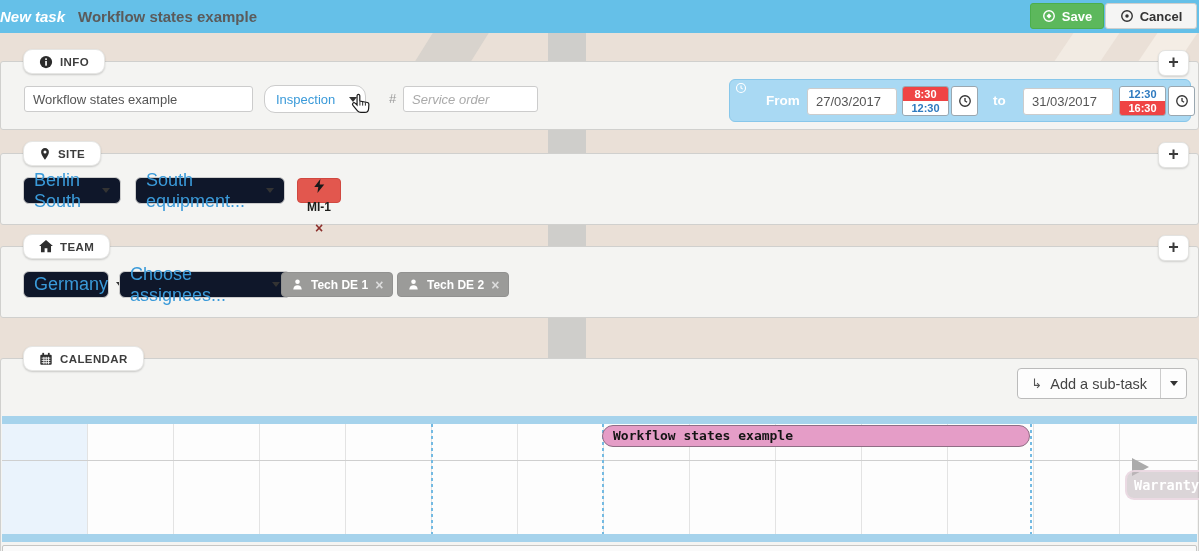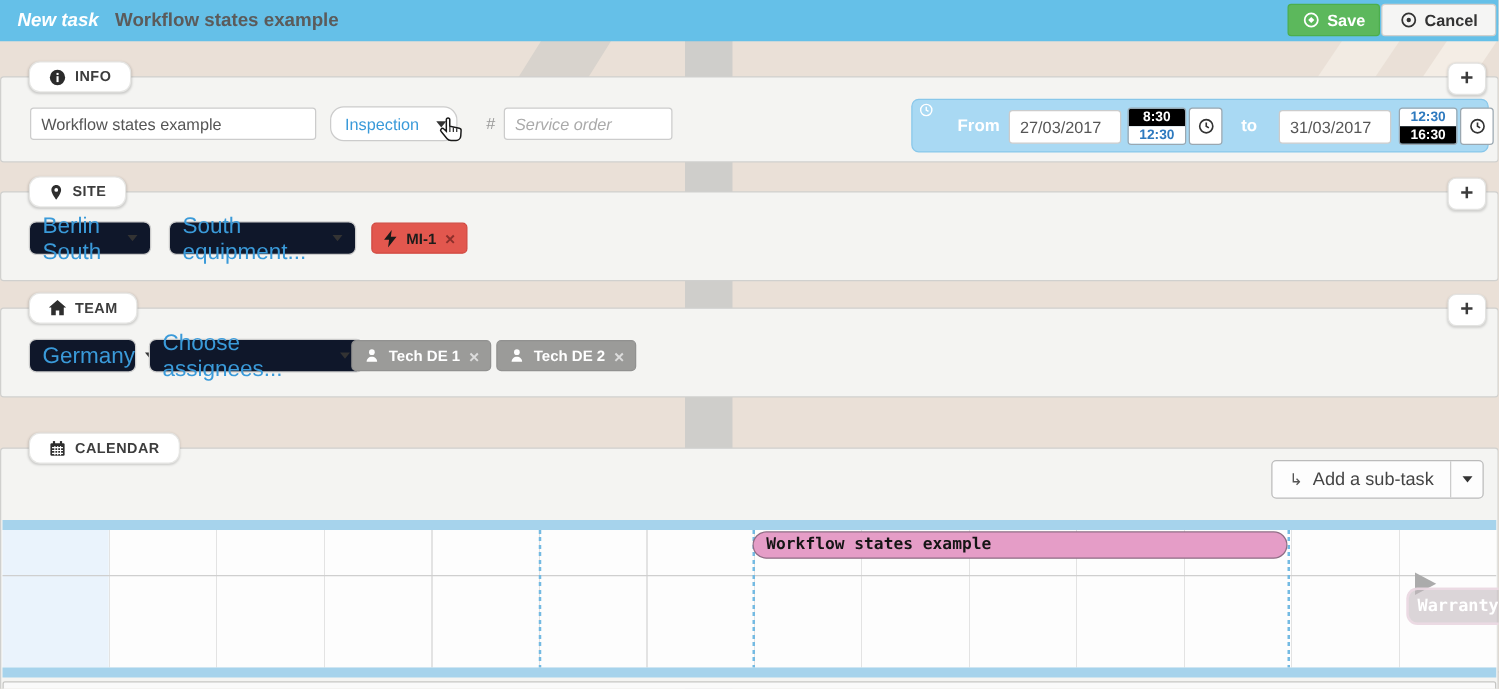--- a/index.html
+++ b/index.html
@@ -7,21 +7,21 @@
   body { font-family:"Liberation Sans", sans-serif; background:#eae0d7; overflow:hidden; }
   #app { position:relative; width:1199px; height:551px; background:#eae0d7; overflow:hidden; }
 
   
   .bg-band { position:absolute; top:0; bottom:0; left:548px; width:38px; background:#cfcecb; z-index:0; }
   .bg-diag-gray { position:absolute; left:424px; top:24px; width:56px; height:46px; background:#d8d3cd; transform:skewX(-32deg); z-index:0; }
   .bg-diag-light1 { position:absolute; left:1062px; top:20px; width:46px; height:60px; background:#f2ebe3; transform:skewX(-34deg); z-index:0; }
   .bg-diag-light2 { position:absolute; left:1146px; top:20px; width:40px; height:60px; background:#f4ede5; transform:skewX(-34deg); z-index:0; }
 
   
-  .header { position:absolute; top:0; left:0; width:100%; height:33px; background:#65c0e8; z-index:5; display:flex; align-items:center; padding-left:14px; }
+  .header { position:absolute; top:0; left:0; width:100%; height:33px; background:#65c0e8; z-index:5; display:flex; align-items:center; }
   .hdr-new { font-size:15px; font-weight:bold; font-style:italic; color:#fff; }
   .hdr-task { font-size:15px; font-weight:bold; color:#5b5b5b; margin-left:13px; }
   .btn-save { position:absolute; top:3px; right:95px; width:74px; height:26px; background:#5cb85c; border:1px solid #4cae4c; border-radius:3px; color:#fff; font-weight:bold; font-size:13px; display:flex; align-items:center; justify-content:center; gap:6px; cursor:pointer; }
   .btn-cancel { position:absolute; top:3px; right:2px; width:92px; height:26px; background:#f5f5f4; border:1px solid #cfcfcd; border-radius:3px; color:#333; font-weight:bold; font-size:13px; display:flex; align-items:center; justify-content:center; gap:6px; cursor:pointer; }
 
   
   .panel { position:absolute; left:0; right:0; background:#f4f4f2; border:1px solid #d0d0ce; border-radius:3px; z-index:1; }
   .panel-info { top:61px; height:69px; }
   .panel-site { top:153px; height:72px; }
   .panel-team { top:246px; height:72px; }
@@ -51,29 +51,29 @@
 
   .date-panel { position:absolute; left:728px; top:17px; width:462px; height:43px; background:#a9d9f3; border:1px solid #88c7ea; border-radius:6px; }
   .dp-clock { position:absolute; left:5px; top:2px; }
   .dp-label { position:absolute; top:13px; color:#fff; font-weight:bold; font-size:13.5px; }
   .lbl-from { left:36px; } .lbl-to { left:263px; }
   .dp-date { position:absolute; top:8px; width:90px; height:27px; }
   .date-from { left:77px; } .date-to { left:293px; }
   .time-stack { position:absolute; top:6px; width:47px; height:30px; border:1px solid #9aa7b0; border-radius:3px; overflow:hidden; display:flex; flex-direction:column; cursor:pointer; }
   .ts-from { left:172px; } .ts-to { left:389px; }
   .time-chip { flex:1; font-size:11px; font-weight:bold; text-align:center; line-height:14px; }
-  .chip-sel { background:#000000; color:#fff; }
+  .chip-sel { background:#ef4444; color:#fff; }
   .chip-uns { background:#fff; color:#2e7abf; }
   .clock-btn { position:absolute; top:6px; width:27px; height:30px; background:#fff; border:1px solid #9aa7b0; border-radius:3px; display:flex; align-items:center; justify-content:center; cursor:pointer; }
   .cb-from { left:221px; } .cb-to { left:438px; }
 
   
   .dd-site { left:22px; top:23px; width:98px; }
   .dd-equip { left:134px; top:23px; width:150px; }
-  .tag-mi1 { left:296px; top:24px; }
+  .tag-mi1 { left:296px; top:24px;flex-direction:column; }
   .dd-germany { left:22px; top:24px; width:86px; }
   .dd-assign { left:118px; top:24px; width:172px;align-items:center; }
   .tag-tech1 { left:280px; top:25px; }
   .tag-tech2 { left:396px; top:25px; }
 
   
   .btn-subtask { position:absolute; top:9px; right:11px; height:31px; background:#fdfdfd; border:1px solid #bbb; border-radius:4px; display:flex; align-items:stretch; cursor:pointer; }
   .bs-main { display:flex; align-items:center; gap:8px; padding:0 13px; font-size:14.5px; color:#444; }
   .bs-arrow { font-size:13px; color:#555; }
   .bs-caret { width:26px; display:flex; align-items:center; justify-content:center; border-left:1px solid #ccc; }

